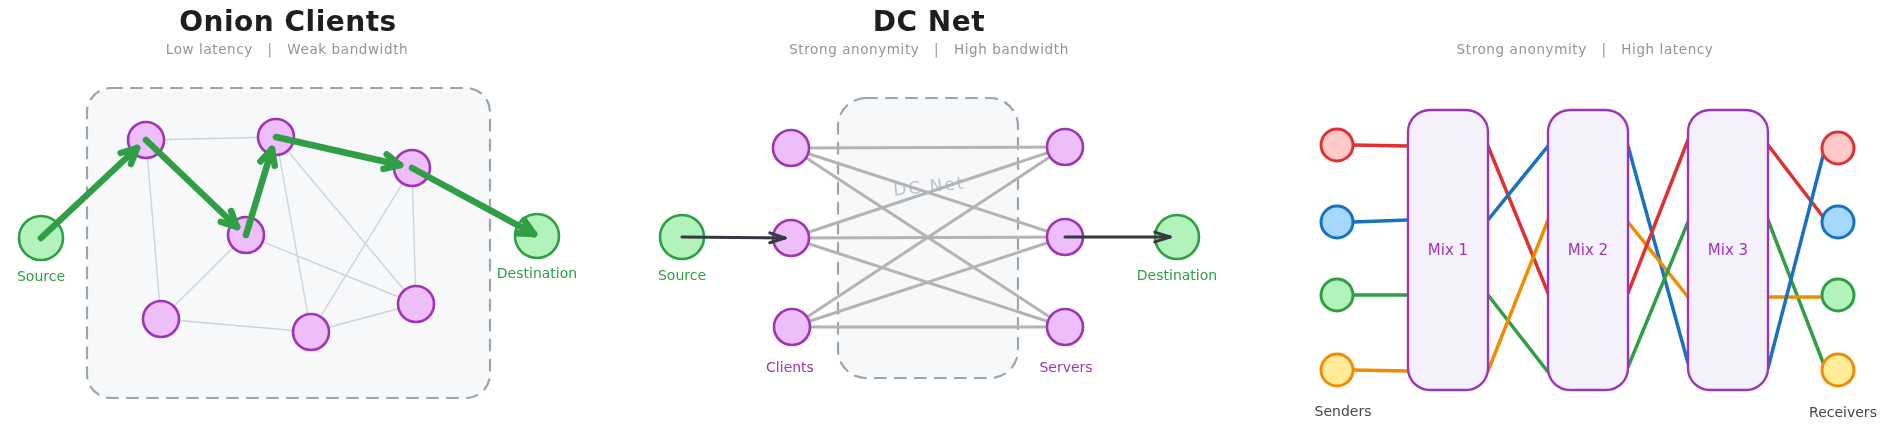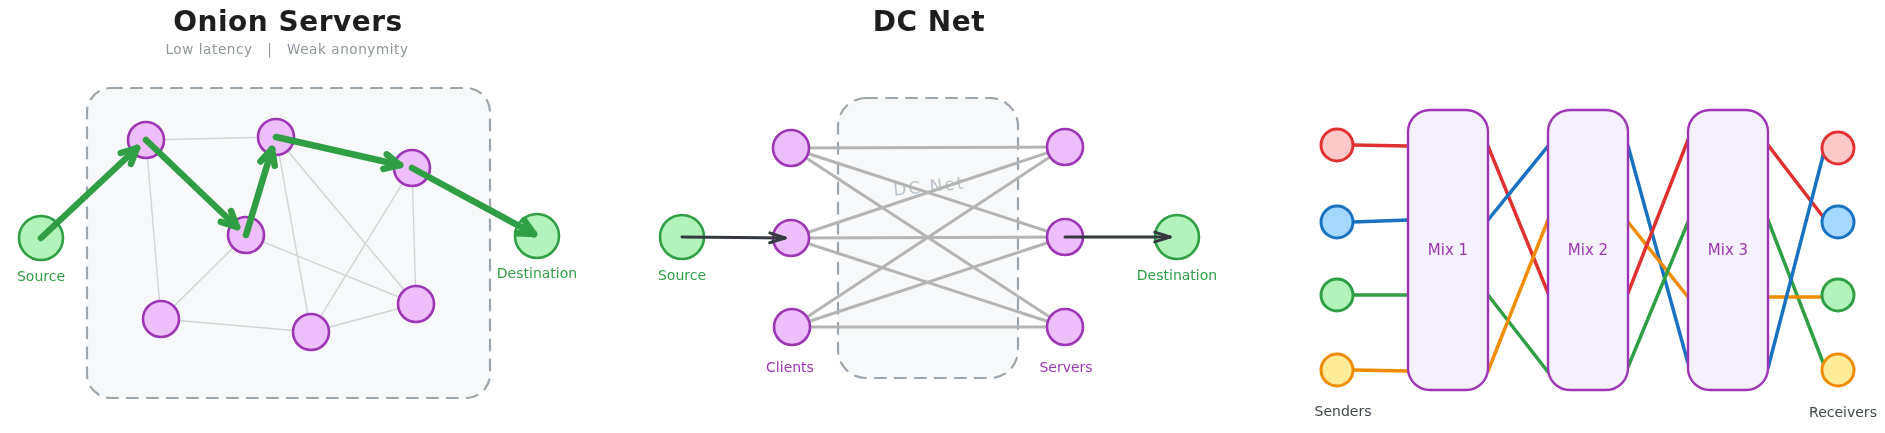--- a/index.html
+++ b/index.html
@@ -119,18 +119,20 @@
         <circle cx="1337" cy="370" r="16" fill="#ffec99" stroke="#f08c00" stroke-width="3"></circle>
         <circle cx="1838" cy="148" r="16" fill="#ffc9c9" stroke="#e03131" stroke-width="3"></circle>
         <circle cx="1838" cy="222" r="16" fill="#a5d8ff" stroke="#1971c2" stroke-width="3"></circle>
         <circle cx="1838" cy="295" r="16" fill="#b2f2bb" stroke="#2f9e44" stroke-width="3"></circle>
         <circle cx="1838" cy="370" r="16" fill="#ffec99" stroke="#f08c00" stroke-width="3"></circle>
         <text x="1343" y="416" fill="#3f4750" font-size="14" text-anchor="middle">Senders</text>
         <text x="1843" y="417" fill="#3f4750" font-size="14" text-anchor="middle">Receivers</text>
       </g>
     </svg>
 
-  <div class="panel-title" style="left:288px">Onion Servers</div>
-  <div class="panel-subtitle" style="left:287px">Low latency   |   Weak anonymity</div>
+  <div class="panel-title" style="left:288px">Onion Clients</div>
+  <div class="panel-subtitle" style="left:287px">Low latency   |   Weak bandwidth</div>
 
   <div class="panel-title" style="left:929px">DC Net</div>
+  <div class="panel-subtitle" style="left:929px">Strong anonymity   |   High bandwidth</div>
 
+  <div class="panel-subtitle" style="left:1585px">Strong anonymity   |   High latency</div>
 </div>
 
 </body></html>

